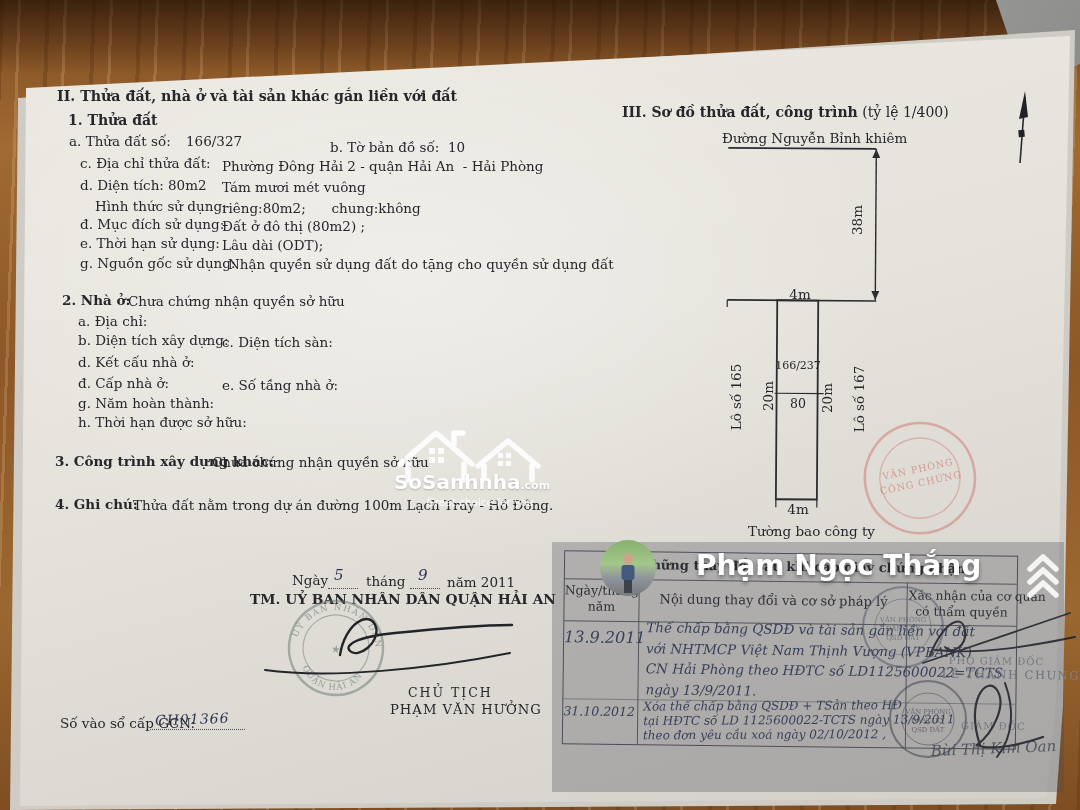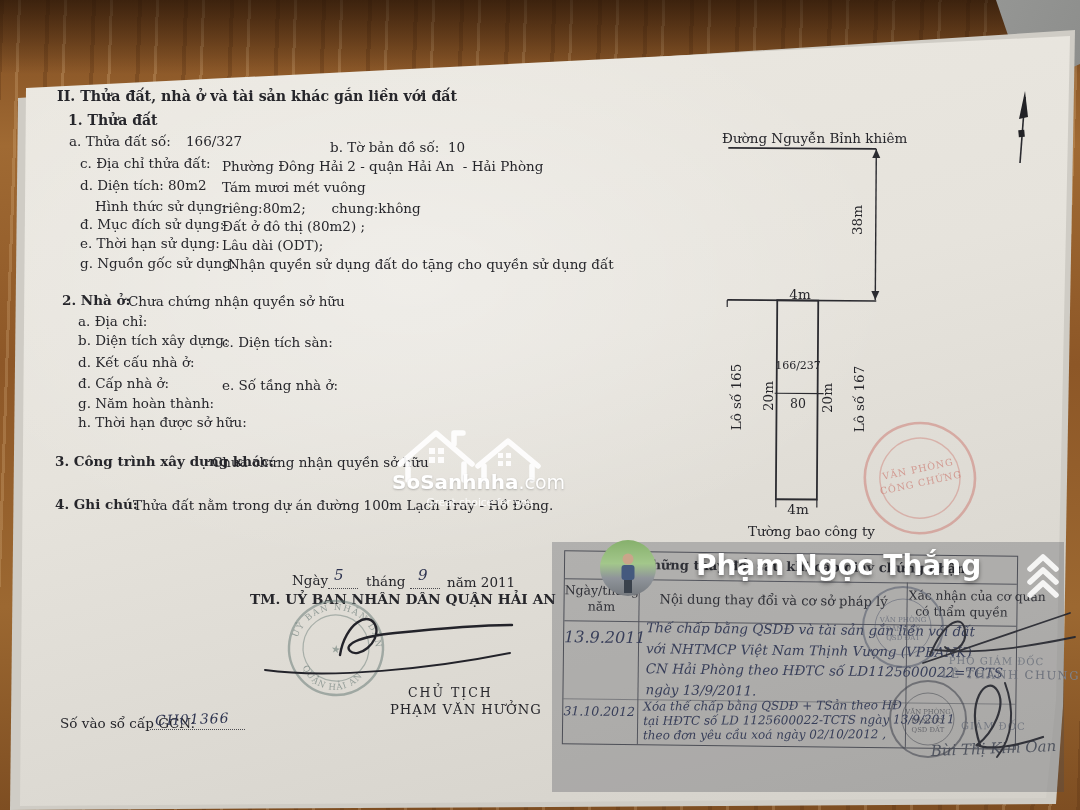--- a/index.html
+++ b/index.html
@@ -33,21 +33,21 @@
   .hl,.vl{position:absolute;background:#5a5b62;}
   .faint{opacity:.55;}
   svg{display:block;}
   svg text{font-family:"DejaVu Serif",serif;}
   .dim-card{position:absolute;left:552px;top:542px;width:512px;height:250px;
     background:rgba(70,72,84,0.30);}
   .wm{position:absolute;left:392px;top:420px;width:160px;height:92px;color:#fff;}
   .wm-brand{position:absolute;left:0px;top:50px;width:160px;text-align:center;
     font-family:"DejaVu Sans",sans-serif;font-weight:bold;font-size:20px;
     text-shadow:0 1px 2px rgba(80,80,80,0.35);}
-  .wm-dom{font-size:19px;font-weight:normal;}
+  .wm-dom{font-size:11px;font-weight:bold;}
   .wm-tag{position:absolute;left:18px;top:76px;width:140px;text-align:center;
     font-family:"DejaVu Sans",sans-serif;font-size:10.5px;opacity:.9;}
   .uname{position:absolute;left:652px;top:549px;width:272px;text-align:center;
     font-family:"DejaVu Sans",sans-serif;font-weight:bold;font-size:28px;color:#fff;
     text-shadow:0 2px 4px rgba(0,0,0,0.45);white-space:nowrap;margin-left:44px;}
   .avatar{position:absolute;left:600px;top:540px;width:56px;height:56px;border-radius:50%;
     overflow:hidden;background:linear-gradient(180deg,#86b06c 0%,#a3c78b 42%,#8f949a 68%,#75797e 100%);}
 </style>
 </head>
 <body>
@@ -130,20 +130,21 @@
     <path d="M15,75 C80,84 180,74 260,58" fill="none" stroke="#23232a" stroke-width="2" stroke-linecap="round"></path>
   </svg>
 
   <span class="t ctr" style="left:408px;top:686px;width:80px;font-size:12.5px;letter-spacing:2px">CHỦ TỊCH</span>
   <span class="t" style="left:390px;top:702px;font-size:13.2px;letter-spacing:1px">PHẠM VĂN HƯỞNG</span>
 
   <span class="t" style="left:60px;top:716px">Số vào sổ cấp GCN:</span>
   <span class="t hw" style="left:155px;top:711px;font-size:14px;letter-spacing:1px;transform:rotate(-2deg)">CH01366</span>
   <span class="blank" style="left:150px;top:712px;width:95px;height:17px"></span>
 
+  <span class="t" style="left:622px;top:104px;font-size:14px"><span class="b">III. Sơ đồ thửa đất, công trình</span><span> (tỷ lệ 1/400)</span></span>
 
   <svg style="position:absolute;left:1005px;top:85px" width="36" height="85" viewBox="0 0 36 85">
     <line x1="15" y1="78" x2="20" y2="12" stroke="#2b2b30" stroke-width="1.6"></line>
     <polygon points="20,6 14,34 23,32" fill="#222226"></polygon>
     <rect x="13.5" y="45" width="6" height="7" fill="#222226" transform="rotate(-5 16 48)"></rect>
   </svg>
 
   <span class="t ctr" style="left:722px;top:131px;width:160px">Đường Nguyễn Bỉnh khiêm</span>
 
   <svg style="position:absolute;left:690px;top:128px;transform:rotate(0.4deg)" width="390" height="420" viewBox="0 0 390 420">

